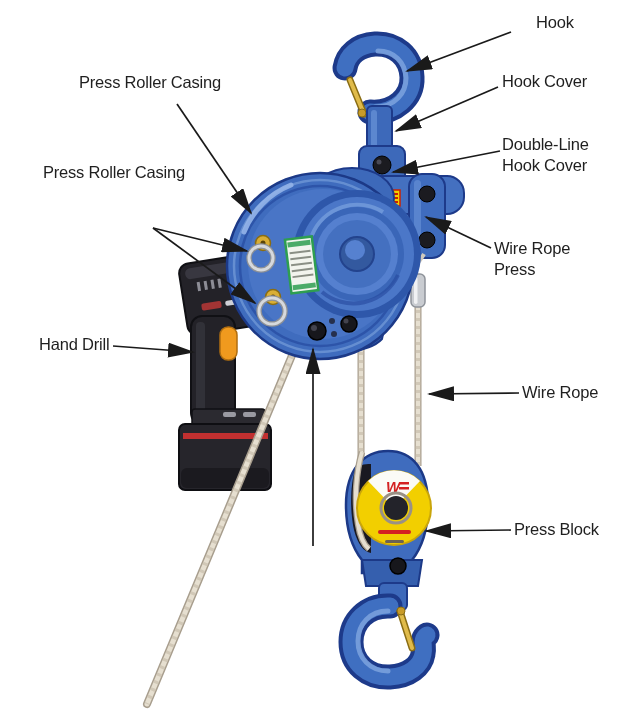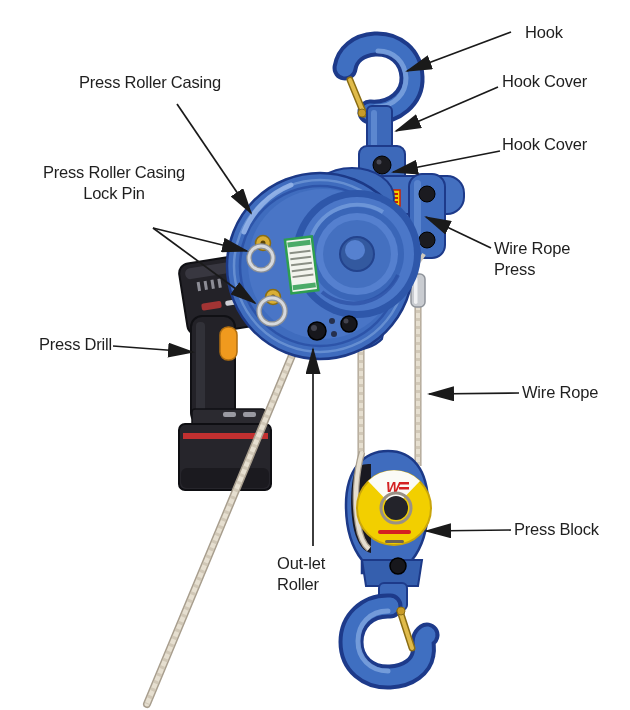--- a/index.html
+++ b/index.html
@@ -195,47 +195,43 @@
     <line x1="519" y1="393" x2="429" y2="394" marker-end="url(#ah)"></line>
     <line x1="511" y1="530" x2="426" y2="531" marker-end="url(#ah)"></line>
     <line x1="313" y1="546" x2="313" y2="349" marker-end="url(#ah)"></line>
     <line x1="113" y1="346" x2="193" y2="352" marker-end="url(#ah)"></line>
     <line x1="177" y1="104" x2="251" y2="213" marker-end="url(#ah)"></line>
     <line x1="153" y1="228" x2="247" y2="251" marker-end="url(#ah)"></line>
     <line x1="153" y1="228" x2="255" y2="303" marker-end="url(#ah)"></line>
   </g>
 </svg>
 
-  <div class="lbl" style="left:525px;top:12px;margin-top:10px;">
+  <div class="lbl" style="left:536px;top:12px;">
     <span>Hook</span>
   </div>
   <div class="lbl" style="left:502px;top:71px;">
     <span>Hook Cover</span>
   </div>
   <div class="lbl" style="left:502px;top:134px;">
+    <span>Double-Line</span>
     <span>Hook Cover</span>
   </div>
   <div class="lbl" style="left:494px;top:238px;">
     <span>Wire Rope</span>
     <span>Press</span>
   </div>
   <div class="lbl" style="left:522px;top:382px;">
     <span>Wire Rope</span>
   </div>
   <div class="lbl" style="left:514px;top:519px;">
     <span>Press Block</span>
   </div>
-  <div class="lbl" style="left:277px;top:553px;">
-    <span>Out-let</span>
-    <span>Roller</span>
-  </div>
   <div class="lbl" style="left:39px;top:334px;">
-    <span>Press Drill</span>
+    <span>Hand Drill</span>
   </div>
   <div class="lbl" style="left:79px;top:72px;">
     <span>Press Roller Casing</span>
   </div>
   <div class="lbl center" style="left:30px;top:162px;width:168px;">
     <span>Press Roller Casing</span>
-    <span>Lock Pin</span>
   </div>
 
 </div>
 
 </body></html>

